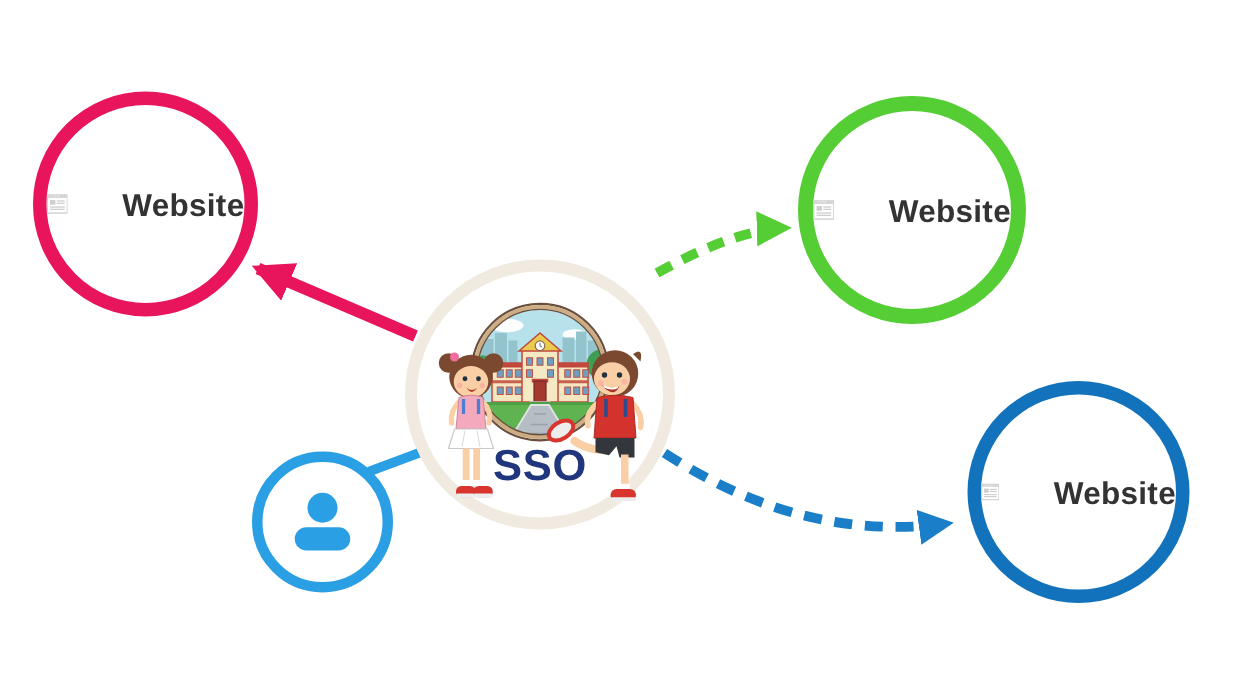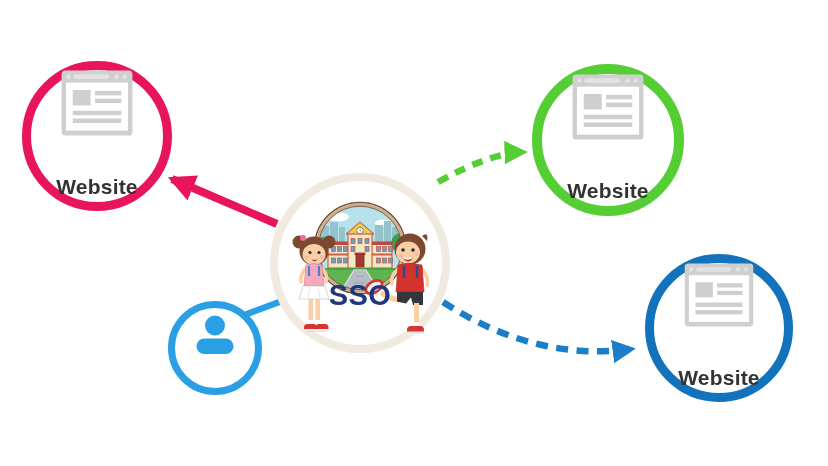--- a/index.html
+++ b/index.html
@@ -10,41 +10,42 @@
     overflow:hidden;
     font-family:"Liberation Sans", sans-serif;
   }
   .layer{position:absolute;left:0;top:0;}
   .node{
     position:absolute;
     box-sizing:border-box;
     border-radius:50%;
     background:#ffffff;
     display:flex;
-    flex-direction:column;
+    flex-direction:row;
     align-items:center;
+    justify-content:center;
     z-index:2;
     gap:36px;
   }
   .node-pink  { left:22px;  top:61px;  width:150px; height:150px; border:9px  solid #E8155C; }
   .node-green { left:532px; top:64px;  width:152px; height:152px; border:10px solid #55CD34; }
   .node-blue  { left:645px; top:254px; width:148px; height:148px; border:9px  solid #1273BC; }
   .node-user  { left:168px; top:301px; width:94px;  height:94px;  border:7px  solid #2B9FE3; }
   .node-sso   { left:270px; top:173px; width:180px; height:180px; border:8px  solid #F0EAE0; }
   .website-label{
     margin-top:3px;
     font-size:21px;
     font-weight:700;
     color:#333333;
     letter-spacing:0.2px;
   }
   .emblem{position:absolute; left:-8px; top:15px;}
   .sso-label{
     position:absolute;
-    left:-8px; top:98px;
+    left:-8px; top:114px;
     width:180px;
     text-align:center;
     font-size:29px;
     font-weight:800;
     letter-spacing:0.5px;
     color:#21377D;
   }
   svg{display:block;}
 </style>
 </head>

